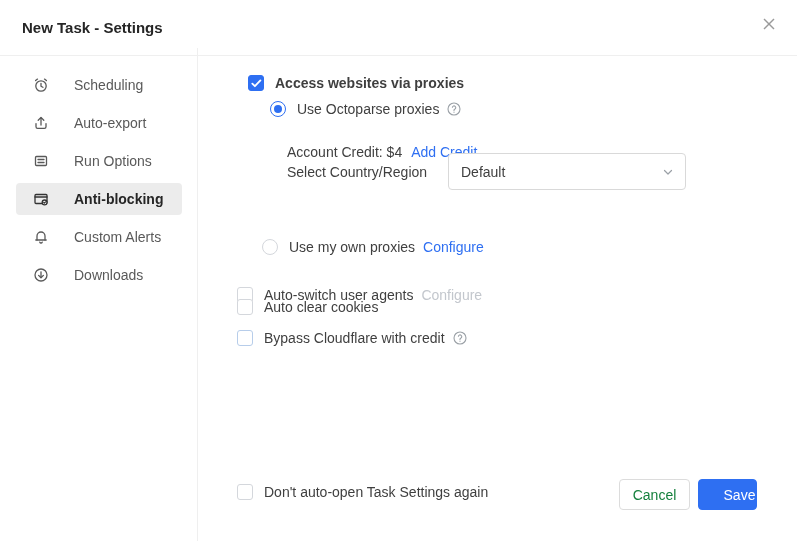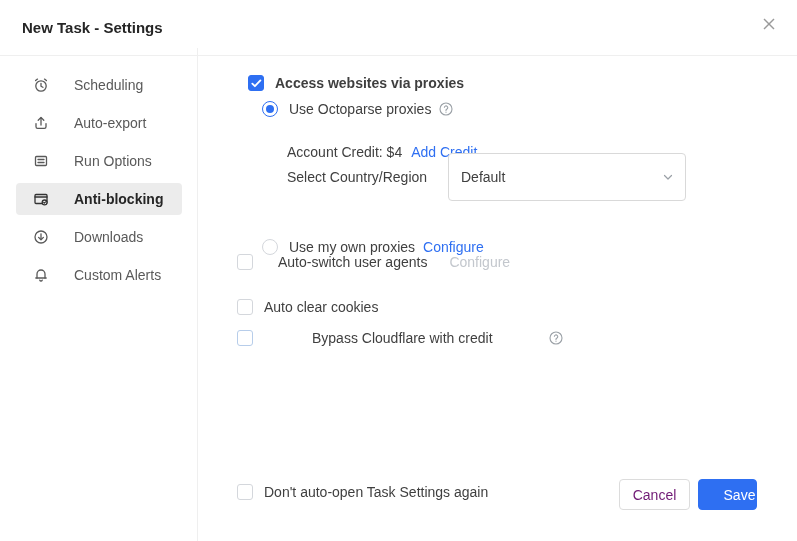--- a/index.html
+++ b/index.html
@@ -131,21 +131,21 @@
     margin-left: 8px;
     color: #9aa0a6;
     display: inline-flex;
     align-items: center;
   }
 
   
   .field-label { flex: 0 0 161px; color: #3f3f3f; }
   .select {
     width: 238px;
-    height: 48px;
+    height: 37px;
     border: 1px solid #d9d9d9;
     border-radius: 4px;
     background: #fff;
     display: flex;
     align-items: center;
     justify-content: space-between;
     padding: 0 11px 0 12px;
     cursor: pointer;
     color: #3f3f3f;
   }
@@ -165,21 +165,21 @@
     justify-content: center;
     font-size: 14px;
     cursor: pointer;
   }
   .btn-cancel {
     width: 71px;
     left: 421px;
     top: 431px;
     background: #fff;
     border: 1px solid #dcdcdc;
-    color: #701a75;
+    color: #15803d;
   }
   .btn-save {
     width: 59px;
     left: 500px;
     top: 431px;
     background: #2e6ff2;
     border: 1px solid #2e6ff2;
     color: #fff;
     padding-left: 24px;
   }
@@ -243,53 +243,53 @@
           <circle cx="11.6" cy="11.4" r="2.4" fill="#fff"></circle>
             <path d="M10.7 11.4l.7.7 1.1-1.2"></path>
         </svg>
       </span>
       <span class="side-label">Anti-blocking</span>
     </div>
 
     <div class="side-item">
       <span class="icon">
         <svg width="16" height="16" viewBox="0 0 16 16" fill="none" stroke-width="1.3" stroke-linecap="round" stroke-linejoin="round">
+          <path d="M4 11V7a4 4 0 0 1 8 0v4"></path>
+            <path d="M2.8 11h10.4"></path>
+            <path d="M6.8 13.2a1.3 1.3 0 0 0 2.4 0"></path>
+        </svg>
+      </span>
+      <span class="side-label">Custom Alerts</span>
+    </div>
+
+    <div class="side-item">
+      <span class="icon">
+        <svg width="16" height="16" viewBox="0 0 16 16" fill="none" stroke-width="1.3" stroke-linecap="round" stroke-linejoin="round">
           <circle cx="8" cy="8" r="6"></circle>
             <path d="M8 4.8v5.4"></path>
             <path d="M5.6 8.4L8 10.8l2.4-2.4"></path>
         </svg>
       </span>
       <span class="side-label">Downloads</span>
-    </div>
-
-    <div class="side-item">
-      <span class="icon">
-        <svg width="16" height="16" viewBox="0 0 16 16" fill="none" stroke-width="1.3" stroke-linecap="round" stroke-linejoin="round">
-          <path d="M4 11V7a4 4 0 0 1 8 0v4"></path>
-            <path d="M2.8 11h10.4"></path>
-            <path d="M6.8 13.2a1.3 1.3 0 0 0 2.4 0"></path>
-        </svg>
-      </span>
-      <span class="side-label">Custom Alerts</span>
     </div>
 
   </div>
 
   <div class="content">
 
     <div class="row" style="left:50px; top:27px;font-weight:bold;">
       <span class="checkbox checked">
         <svg width="11" height="9" viewBox="0 0 11 9" fill="none" stroke="#fff" stroke-width="1.8" stroke-linecap="round" stroke-linejoin="round">
             <path d="M1.3 4.6l2.6 2.6 5.5-5.8"></path>
           </svg>
       </span>
       <span class="lbl">Access websites via proxies</span>
     </div>
 
-    <div class="row" style="left:64px; top:53px;">
+    <div class="row" style="left:72px; top:53px;">
       <span class="radio selected"></span>
       <span class="lbl">Use Octoparse proxies</span>
       <span class="help-icon">
         <svg width="14" height="14" viewBox="0 0 14 14" fill="none" stroke="currentColor" stroke-width="1.1">
           <circle cx="7" cy="7" r="6"></circle>
           <path d="M5.4 5.3a1.7 1.7 0 1 1 2.3 1.9c-.5.2-.7.5-.7 1v.3" stroke-linecap="round"></path>
           <circle cx="7" cy="10.2" r="0.6" fill="currentColor" stroke="none"></circle>
         </svg>
       </span>
     </div>
@@ -312,32 +312,32 @@
       </div>
     </div>
 
 
     <div class="row" style="left:64px; top:191px;">
       <span class="radio"></span>
       <span class="lbl">Use my own proxies</span>
       <span class="link" style="margin-left:8px;">Configure</span>
     </div>
 
-    <div class="row" style="left:39px; top:206px;gap:14px;">
+    <div class="row" style="left:39px; top:239px;">
       <span class="checkbox"></span>
       <span class="lbl">Auto-switch user agents</span>
       <span class="link disabled" style="margin-left:8px;">Configure</span>
     </div>
 
     <div class="row" style="left:39px; top:251px;">
       <span class="checkbox"></span>
       <span class="lbl">Auto clear cookies</span>
     </div>
 
-    <div class="row" style="left:39px; top:282px;gap:48px;">
+    <div class="row" style="left:39px; top:282px;">
       <span class="checkbox blue-tint"></span>
       <span class="lbl">Bypass Cloudflare with credit</span>
       <span class="help-icon">
         <svg width="14" height="14" viewBox="0 0 14 14" fill="none" stroke="currentColor" stroke-width="1.1">
           <circle cx="7" cy="7" r="6"></circle>
           <path d="M5.4 5.3a1.7 1.7 0 1 1 2.3 1.9c-.5.2-.7.5-.7 1v.3" stroke-linecap="round"></path>
           <circle cx="7" cy="10.2" r="0.6" fill="currentColor" stroke="none"></circle>
         </svg>
       </span>
     </div>

